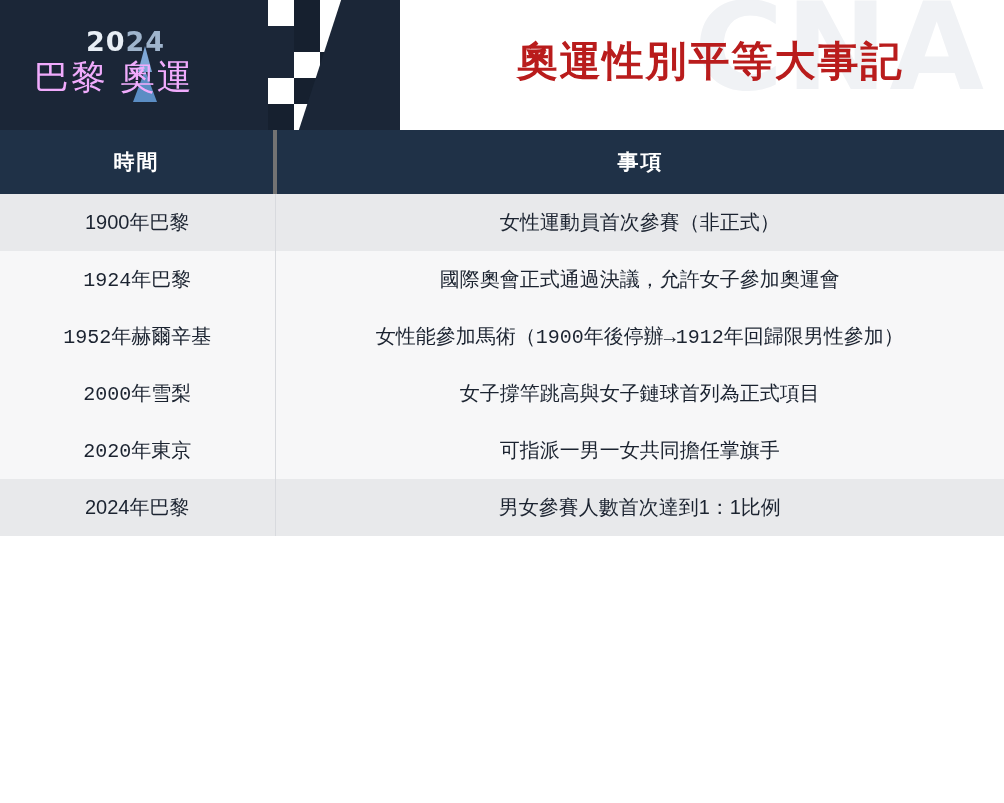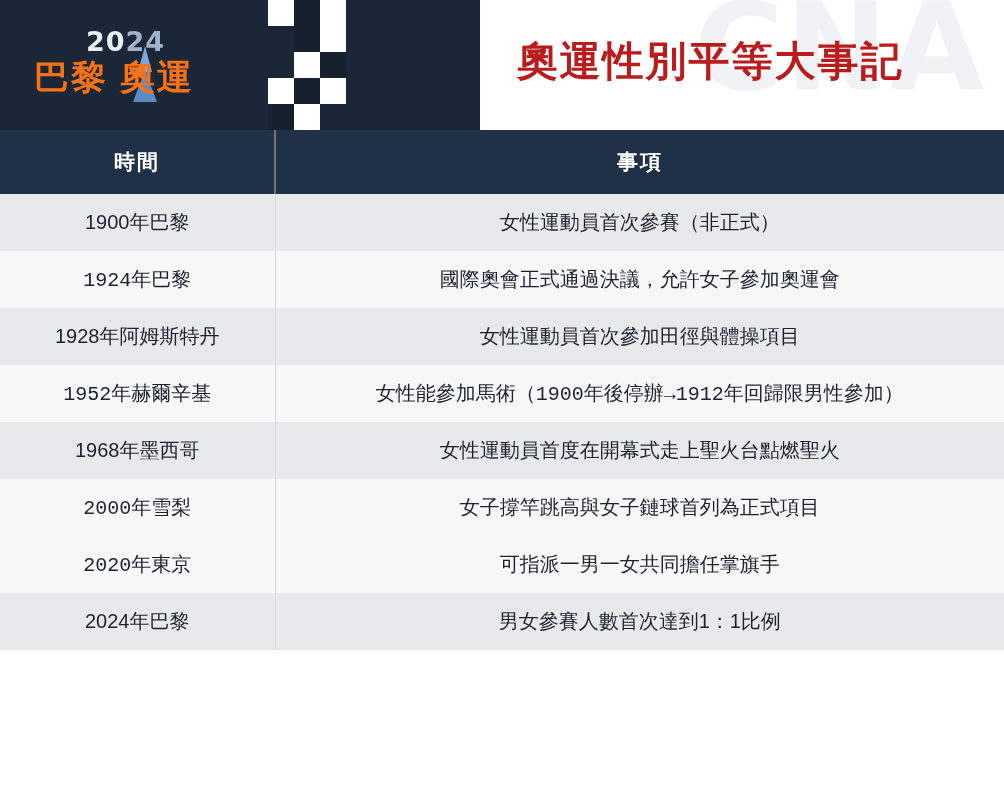--- a/index.html
+++ b/index.html
@@ -25,21 +25,21 @@
     position: relative;
     width: 1004px;
     height: 130px;
     background: #ffffff;
     overflow: hidden;
   }
   .header-dark {
     position: absolute;
     left: 0;
     top: 0;
-    width: 480px;
+    width: 400px;
     height: 130px;
     background: #1b2637;
     overflow: hidden;
   }
   .header-dark::after {
     content: "";
     position: absolute;
     right: -40px;
     top: 0;
     width: 120px;
@@ -82,23 +82,23 @@
     font-family: "DejaVu Sans", sans-serif;
   }
   .logo-year .thin {
     color: #9fb4cc;
   }
   .logo-main {
     position: absolute;
     left: 0px;
     top: 28px;
     font-size: 35px;
-    font-weight: bold;
-    letter-spacing: 2px;
-    color: #f97316;
+    font-weight: normal;
+    letter-spacing: 2px;
+    color: #f0abfc;
     white-space: nowrap;
   }
   .logo-flame {
     position: absolute;
     left: 96px;
     top: 20px;
     width: 30px;
     height: 58px;
   }
   .logo-flame .torch {
@@ -156,21 +156,21 @@
   .tbl col.c-time { width: 275px; }
   .tbl col.c-item { width: 729px; }
 
   .tbl thead th {
     background: #1f3147;
     color: #ffffff;
     font-size: 21px;
     font-weight: bold;
     height: 62px;
     letter-spacing: 2px;
-    border-right: 2px solid #737373;
+    border-right: 4px solid #737373;
   }
   .tbl thead th:last-child { border-right: none; text-align: center; }
 
   .tbl tbody td {
     height: 55px;
     font-size: 20px;
     color: #1b2330;
     text-align: center;
     border-right: 1px solid #d8dade;
     white-space: nowrap;
@@ -232,31 +232,23 @@
     </thead>
     <tbody>
       <tr class="odd">
         <td>1900年巴黎</td>
         <td>女性運動員首次參賽（非正式）</td>
       </tr>
       <tr class="even">
         <td>1924年巴黎</td>
         <td>國際奧會正式通過決議，允許女子參加奧運會</td>
       </tr>
-      <tr class="odd">
-        <td>1928年阿姆斯特丹</td>
-        <td>女性運動員首次參加田徑與體操項目</td>
-      </tr>
       <tr class="even">
         <td>1952年赫爾辛基</td>
         <td>女性能參加馬術（1900年後停辦→1912年回歸限男性參加）</td>
-      </tr>
-      <tr class="odd">
-        <td>1968年墨西哥</td>
-        <td>女性運動員首度在開幕式走上聖火台點燃聖火</td>
       </tr>
       <tr class="even">
         <td>2000年雪梨</td>
         <td>女子撐竿跳高與女子鏈球首列為正式項目</td>
       </tr>
       <tr class="even">
         <td>2020年東京</td>
         <td>可指派一男一女共同擔任掌旗手</td>
       </tr>
       <tr class="odd">

